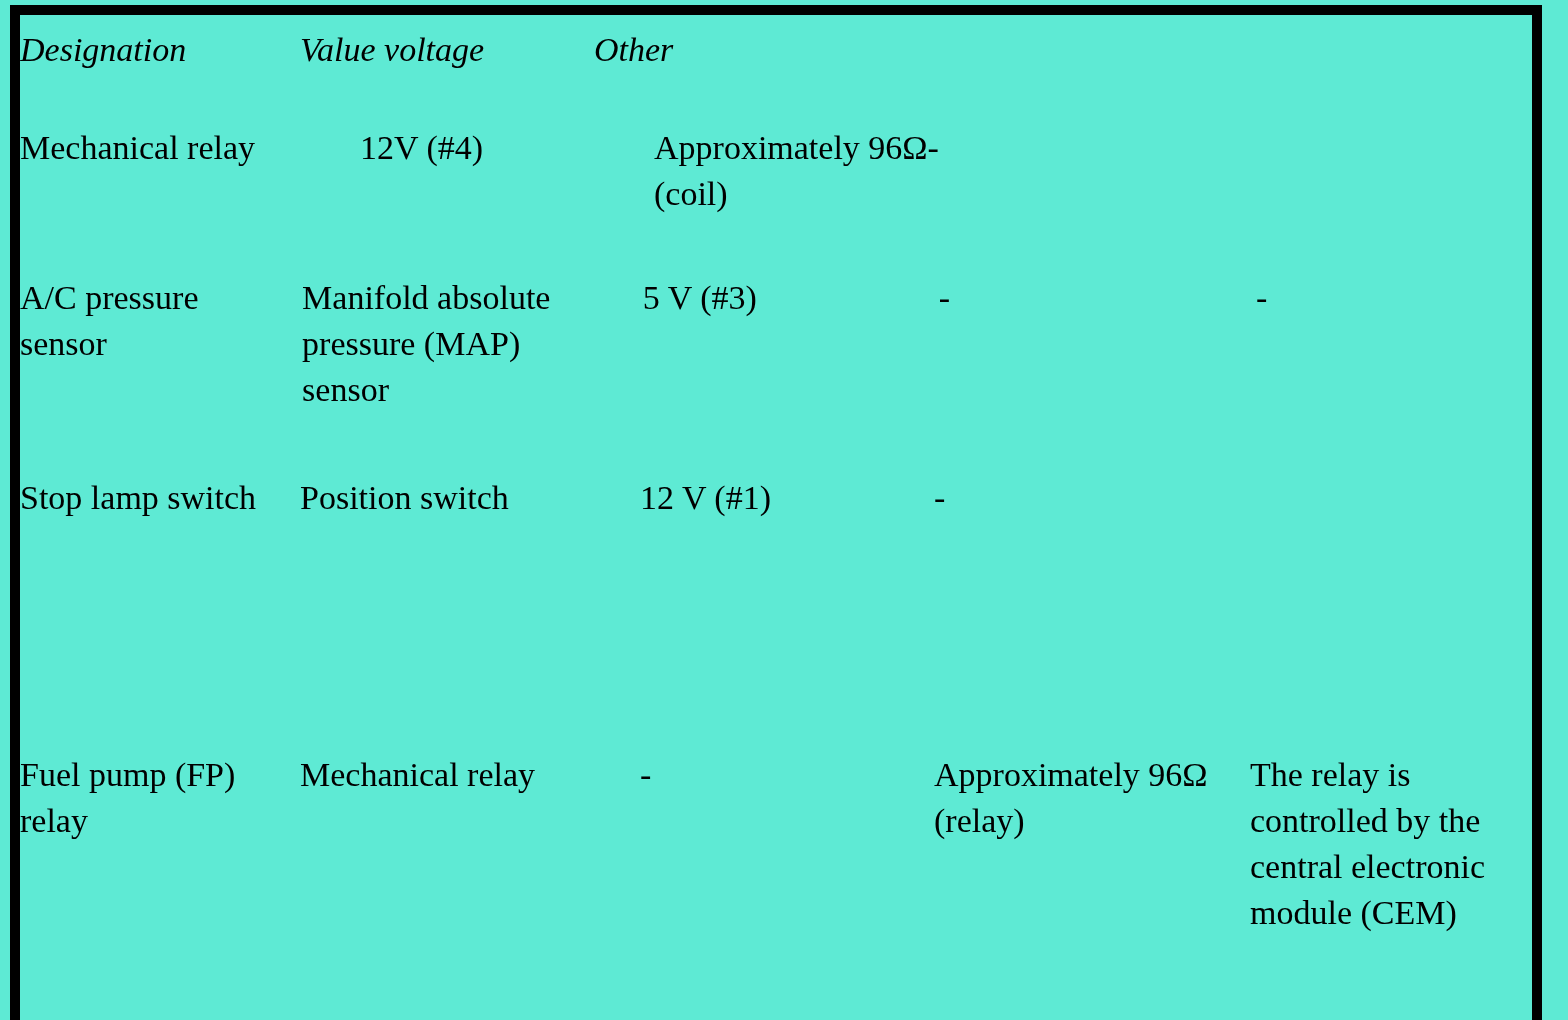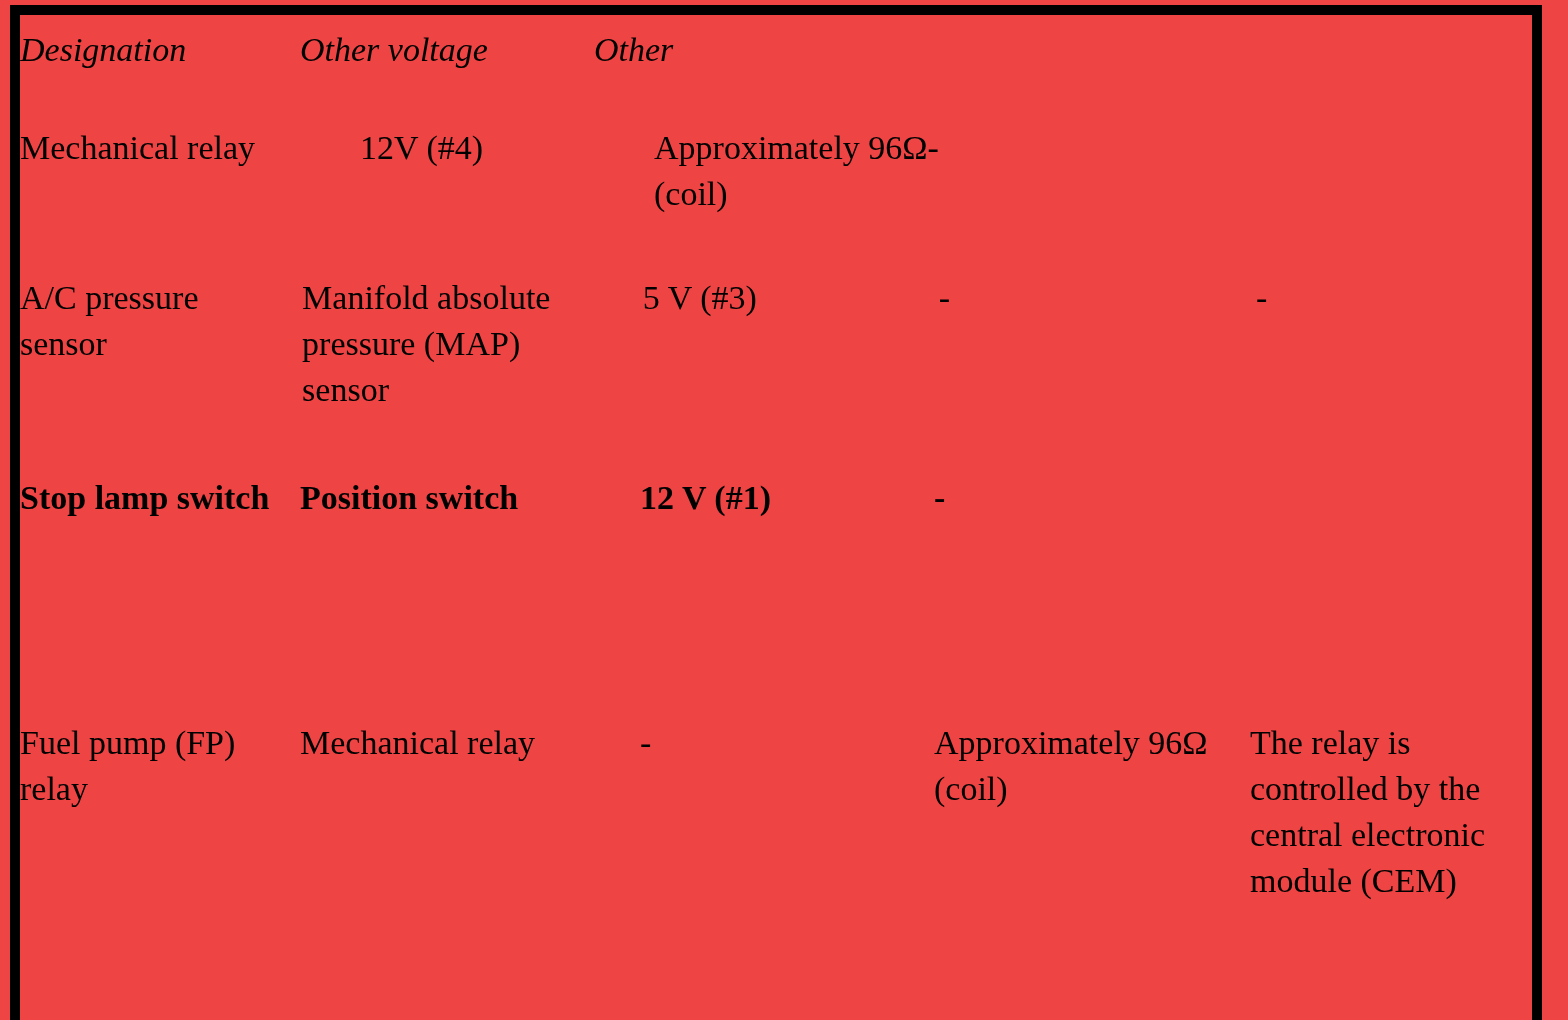--- a/index.html
+++ b/index.html
@@ -13,21 +13,21 @@
     height: 1020px;
     overflow: hidden;
     font-family: "Liberation Serif", "DejaVu Serif", serif;
     color: #000000;
   }
 
   #page {
     position: relative;
     width: 1568px;
     height: 1020px;
-    background: #ef4444;
+    background: #5eead4;
   }
 
   
   .rule {
     position: absolute;
     background: #000000;
   }
   .rule-top   { left: 10px;  top: 5px;   width: 1532px; height: 10px; }
   .rule-left  { left: 10px;  top: 5px;   width: 10px;   height: 1015px; }
   .rule-right { left: 1532px;top: 5px;   width: 10px;   height: 1015px; }
@@ -62,37 +62,37 @@
     font-style: italic;
     padding-top: 12px;
   }
 
   .body-row .cell { font-style: normal; }
 
   
   .row-header { height: 110px; }
   .row-0 { height: 150px; }
   .row-1 { height: 200px; gap: 8px; }
-  .row-2 { height: 245px; font-weight: bold; }
-  .row-3 { height: 250px; }
+  .row-2 { height: 245px; }
+  .row-3 { height: 250px; margin-top: 32px; }
 </style>
 </head>
 <body>
 
 <div id="page">
 
   <div class="rule rule-top"></div>
   <div class="rule rule-left"></div>
   <div class="rule rule-right"></div>
 
   <div class="table">
 
     <div class="row header-row row-header">
       <div class="cell c-designation">Designation</div>
-      <div class="cell c-supply">Other voltage</div>
+      <div class="cell c-supply">Value voltage</div>
       <div class="cell c-other">Other</div>
     </div>
 
     <div class="row body-row row-0">
       <div class="cell c-type">Mechanical relay</div>
       <div class="cell c-supply">12V (#4)</div>
       <div class="cell c-value">Approximately 96Ω-
 (coil)</div>
       <div class="cell c-other"></div>
     </div>
@@ -114,21 +114,21 @@
       <div class="cell c-supply">12 V (#1)</div>
       <div class="cell c-other">-</div>
     </div>
 
     <div class="row body-row row-3">
       <div class="cell c-designation">Fuel pump (FP)
 relay</div>
       <div class="cell c-type">Mechanical relay</div>
       <div class="cell c-supply">-</div>
       <div class="cell c-value">Approximately 96Ω
-(coil)</div>
+(relay)</div>
       <div class="cell c-other">The relay is
 controlled by the
 central electronic
 module (CEM)</div>
     </div>
 
   </div>
 </div>
 
 </body></html>

